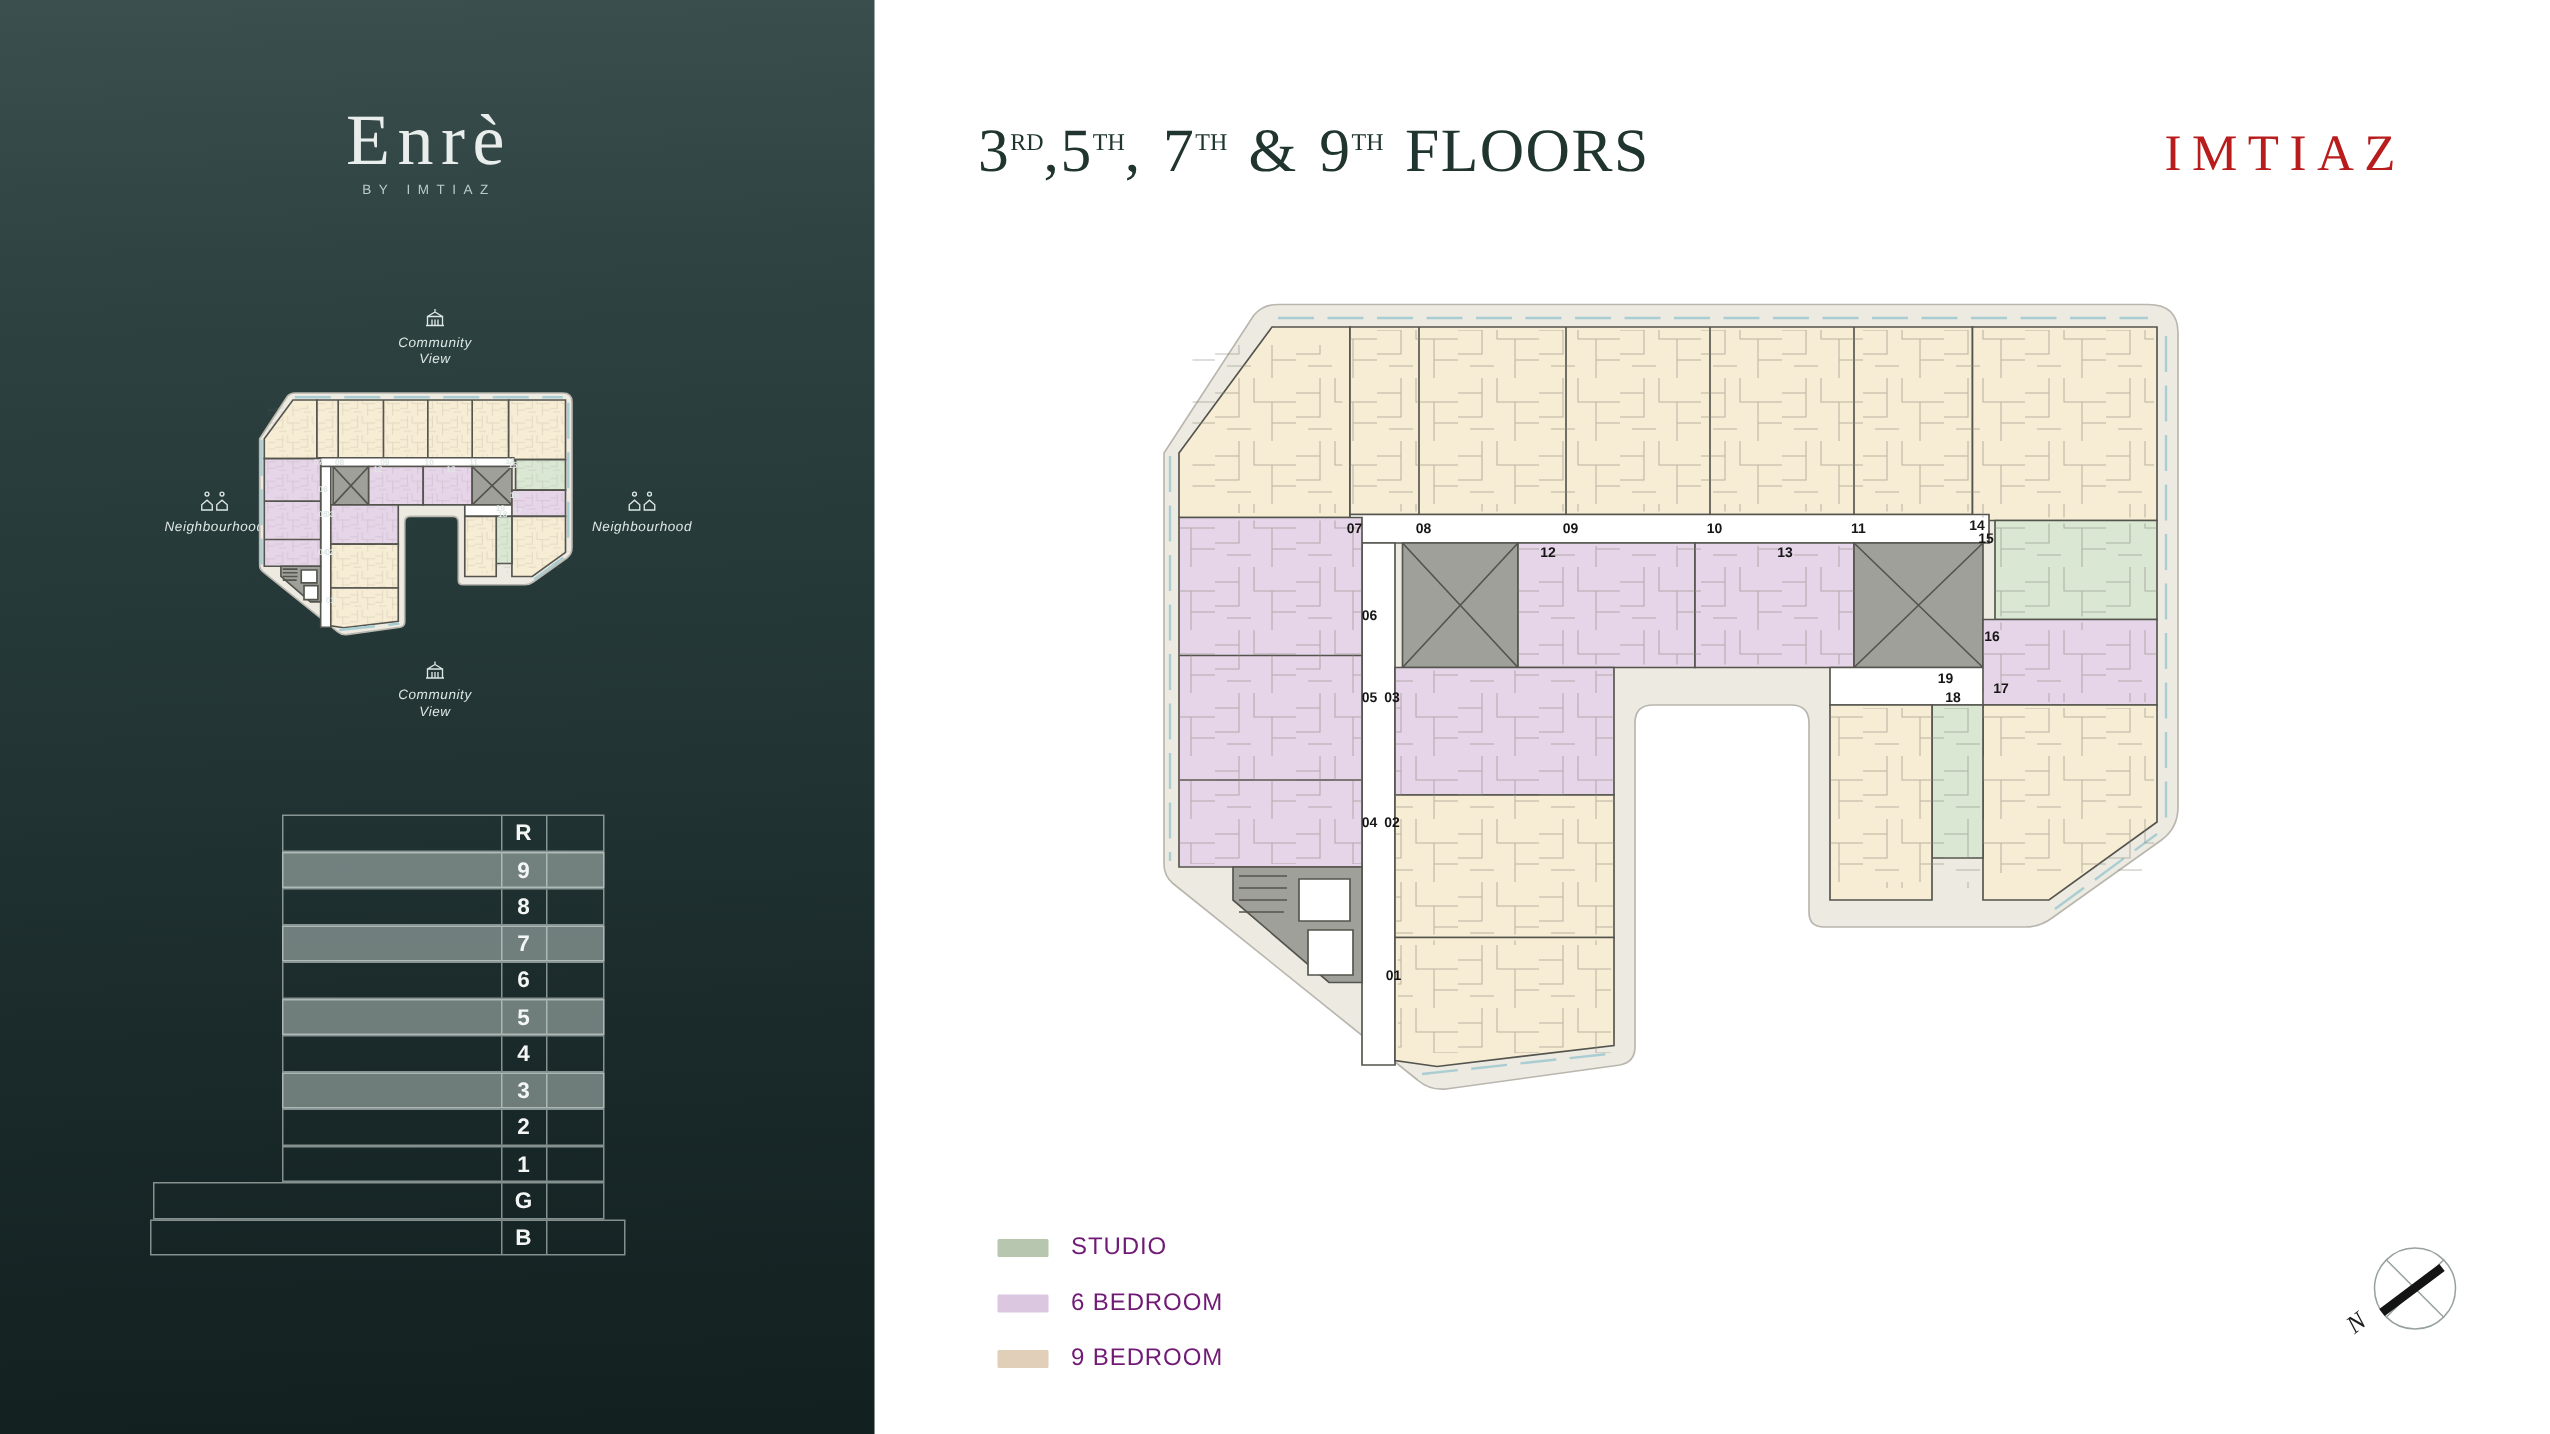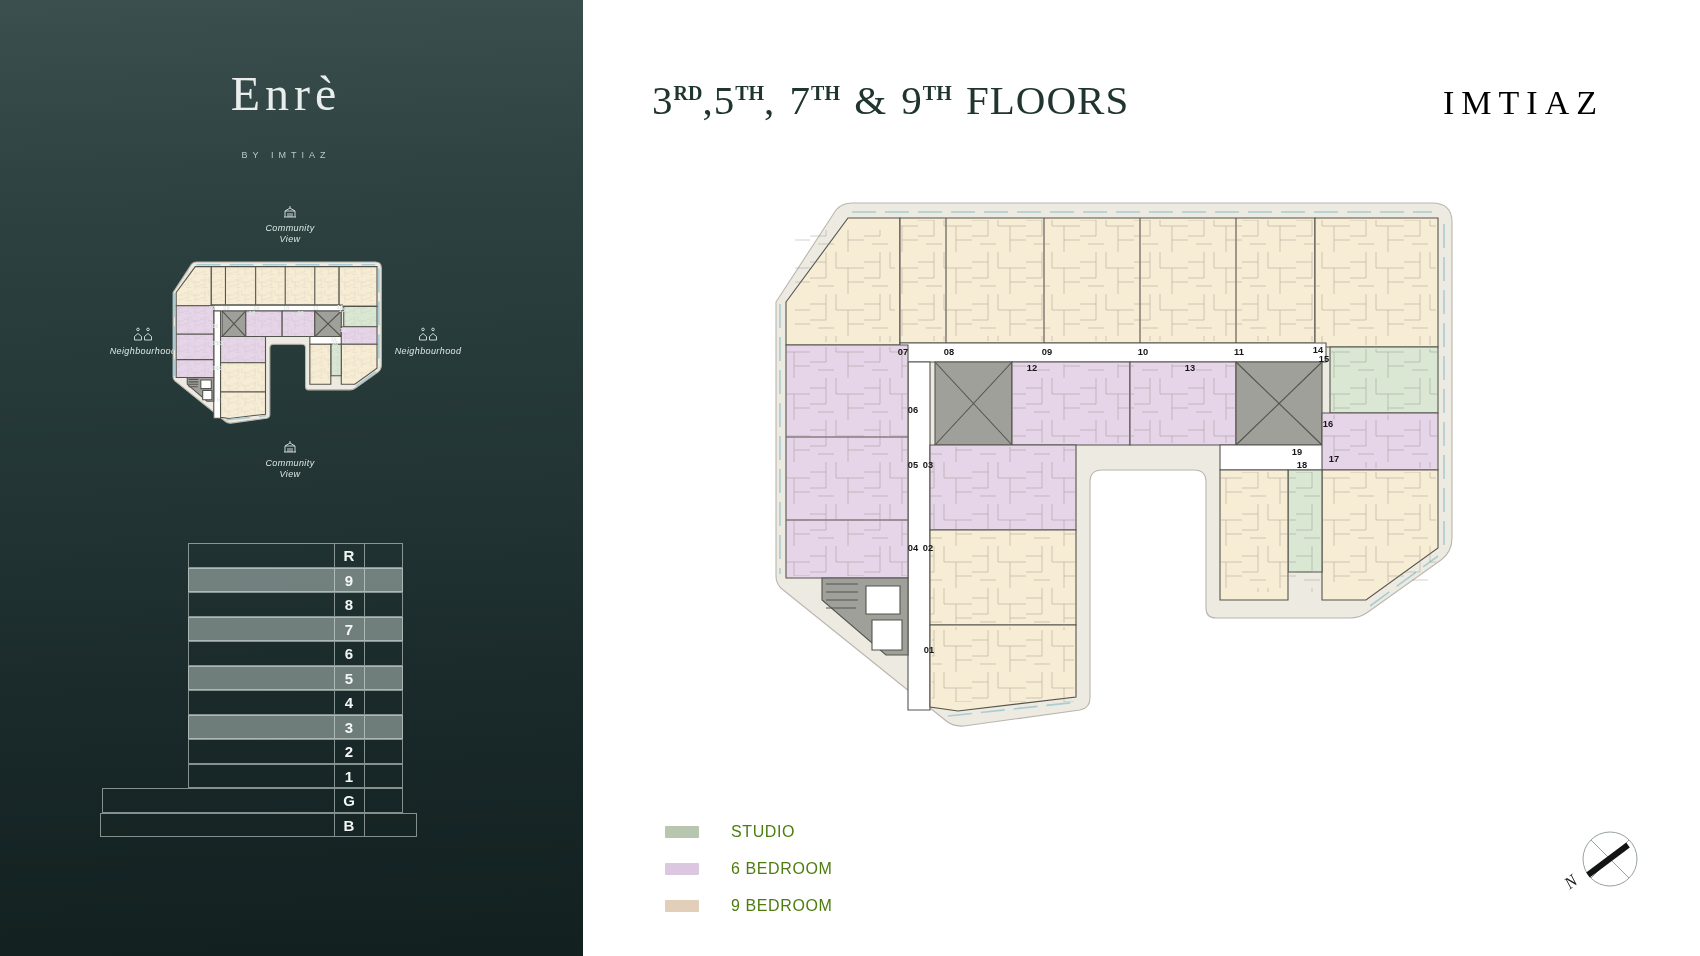--- a/index.html
+++ b/index.html
@@ -6,44 +6,44 @@
   #stage{position:relative;width:1700px;height:956px;overflow:hidden;background:#ffffff;
          font-family:"Liberation Sans","DejaVu Sans",sans-serif;}
   .abs{position:absolute;}
 
   
   #sidebar{left:0;top:0;width:583px;height:956px;
     background:linear-gradient(178deg,#3a4f4e 0%,#2d4241 20%,#223434 52%,#182727 78%,#122020 100%);}
   #logo{left:0;top:66px;width:572px;text-align:center;color:#e9eeec;}
   #logo .t1{font-family:"Liberation Serif","DejaVu Serif",serif;font-size:48px;letter-spacing:5px;font-weight:400;}
   #logo .t2{font-size:13px;letter-spacing:9px;margin-top:7px;color:#e3eae8;}
-  #logo .t3{font-size:9px;letter-spacing:5px;margin-top:29px;color:#bccac7;}
+  #logo .t3{font-size:9px;letter-spacing:5px;margin-top:0;color:#bccac7;}
 
   .mapLabel{color:#dde7e4;text-align:center;font-size:9px;letter-spacing:.4px;line-height:11px;font-style:italic;}
   .mapLabel .ic{display:block;margin:0 auto 2px auto;}
 
   
   .frow{position:absolute;box-sizing:border-box;border:1px solid rgba(222,233,230,.55);}
   .frow.hl{background:rgba(216,227,222,.45);}
   .frow .v{position:absolute;top:0;bottom:0;width:0;border-left:1px solid rgba(222,233,230,.55);}
   .frow .num{position:absolute;top:0;bottom:0;width:30px;color:#f3f6f5;font-weight:bold;
              font-size:15px;line-height:23px;text-align:center;}
 
   
   #title{left:652px;top:76px;color:#20352f;font-family:"Liberation Serif","DejaVu Serif",serif;
          font-size:41px;letter-spacing:1px;word-spacing:3px;white-space:nowrap;}
-  #title sup{font-size:20px;letter-spacing:0;vertical-align:14px;font-weight:bold;}
-  #wordmark{left:1443px;top:84px;width:180px;color:#000000;
+  #title sup{font-size:16px;letter-spacing:0;vertical-align:14px;}
+  #wordmark{left:1443px;top:84px;width:180px;color:#b91c1c;
             font-family:"Liberation Serif","DejaVu Serif",serif;font-size:34px;
             letter-spacing:7px;font-weight:500;white-space:nowrap;}
 
   
   .lgItem{position:absolute;left:665px;height:20px;display:flex;align-items:center;}
   .lgItem .sw{width:34px;height:12px;border-radius:1px;margin-right:15px;}
-  .lgItem .lb{font-size:16px;color:#4d7c0f;letter-spacing:.6px;margin-left:17px;}
+  .lgItem .lb{font-size:16px;color:#701a75;letter-spacing:.6px;}
 
   
   svg{position:absolute;left:0;top:0;}
   svg *{vector-effect:non-scaling-stroke;}
   .plan-big{--tf:#edeae1;--ts:#b9b6ae;--w:#54544e;--u2:#f7ecd4;--u1:#e6d4e8;--us:#d9e7d3;
             --core:#a0a09b;--cor:#ffffff;--balc:#a9cdd2;--dop:.55;--sw:1.1;}
   .plan-mini{--tf:transparent;--ts:#c9d5d2;--w:#c9d5d2;--u2:transparent;--u1:transparent;
              --us:transparent;--core:transparent;--cor:transparent;--balc:transparent;--dop:0;--sw:.7;}
   .terrace{fill:var(--tf);stroke:var(--ts);stroke-width:var(--sw);}
   .u2{fill:var(--u2);} .u1{fill:var(--u1);} .us{fill:var(--us);}

